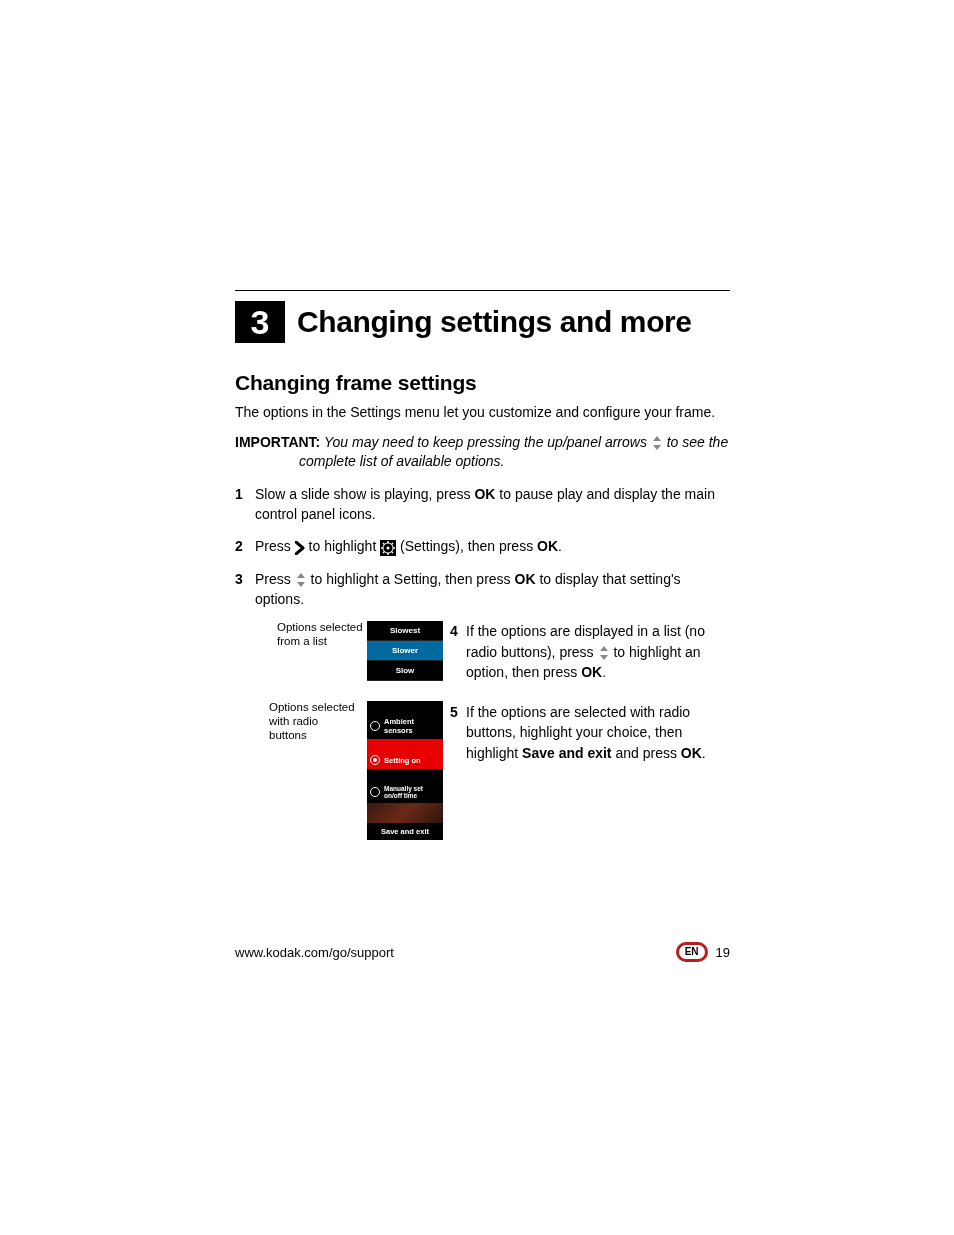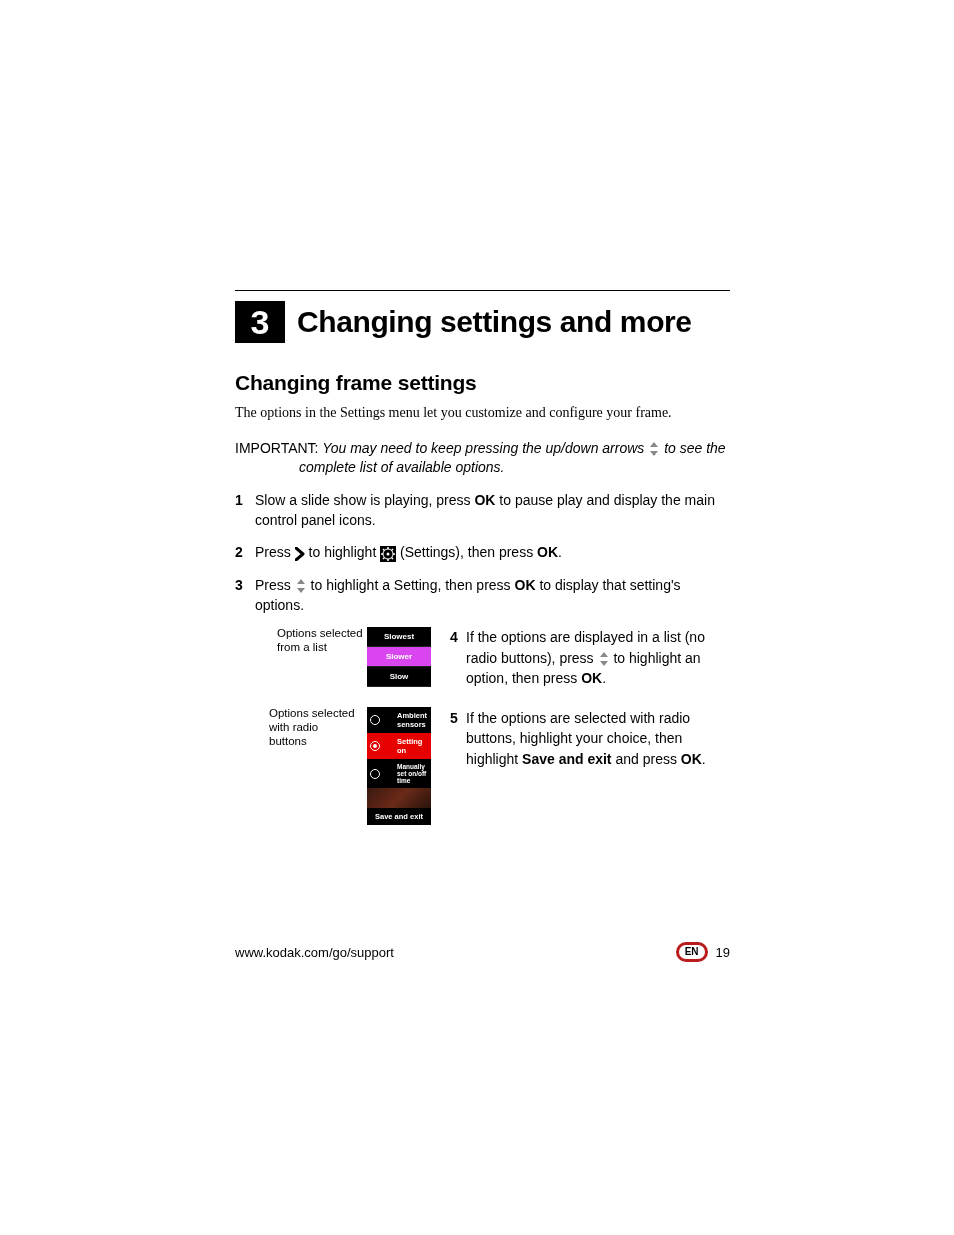--- a/index.html
+++ b/index.html
@@ -47,32 +47,31 @@
   }
   .section-title {
     font-size: 21px;
     font-weight: 700;
     margin: 0 0 8px 0;
     letter-spacing: -0.2px;
   }
   .body-text {
     font-size: 14px;
     line-height: 1.4;
-    margin: 0 0 16px 0;
-    font-family: Liberation Serif, serif;
+    margin: 0 0 10px 0;
   }
   .important-block {
     font-size: 14px;
     line-height: 1.4;
     margin: 0 0 12px 0;
     font-style: italic;
   }
   .important-block .label {
     font-style: normal;
-    font-weight: 400;
+    font-weight: 700;
   }
   .important-indent {
     margin-left: 64px;
     display: block;
   }
   .step-list {
     list-style: none;
     padding: 0;
     margin: 0;
   }
@@ -105,45 +104,45 @@
     line-height: 1.2;
     width: 90px;
     text-align: left;
   }
   .anno1 { left: 42px; top: 0px; }
   .anno2 { left: 34px; top: 80px; }
   
   .ui-panel {
     position: absolute;
     left: 132px;
-    width: 64px;
+    width: 76px;
     background: #000;
   }
   .panel-list { top: 0; }
   .panel-radio { top: 80px; }
   
   .plist-row {
     font-size: 8px;
     font-weight: 700;
     color:#fff;
     text-align:center;
     padding:5px 0;
     background:#000;
     border-bottom:1px solid #222;
   }
-  .plist-row.sel { background:#d946ef; }
+  .plist-row.sel { background:#0369a1; }
   
   .pradio-row {
     font-size: 7.5px;
     font-weight: 700;
     color:#fff;
-    padding:4px 3px 4px 3px;
+    padding:16px 3px 4px 3px;
     display:flex;
     align-items:center;
-    gap:17px;
+    gap:4px;
     background:#000;
   }
   .pradio-row.sel { background:#e60000; }
   .pradio-row .rcircle {
     width:8px; height:8px; border:1px solid #fff; border-radius:50%;
     flex-shrink:0;
     display:flex; align-items:center; justify-content:center;
   }
   .pradio-row.sel .rcircle::after {
     content:''; width:4px; height:4px; background:#fff; border-radius:50%;
@@ -214,21 +213,21 @@
     <div class="chapter-num-box">3</div>
     <div class="chapter-title">Changing settings and more</div>
   </div>
 
   <h2 class="section-title">Changing frame settings</h2>
   <p class="body-text">The options in the Settings menu let you customize and configure your frame.</p>
 
   <p class="important-block">
     <span class="label">IMPORTANT:</span>
     <span style="font-style:italic;">
-      <span>You may need to keep pressing the up/down arrows</span>
+      <span>You may need to keep pressing the up/panel arrows</span>
       <span class="icon">
         <svg width="12" height="14" viewBox="0 0 12 14">
             <path d="M6 0 L10 5 L2 5 Z M6 14 L10 9 L2 9 Z" fill="#888"></path>
           </svg>
       </span>
       <span>to see the</span>
       <span class="important-indent">complete list of available options.</span>
     </span>
   </p>
 

